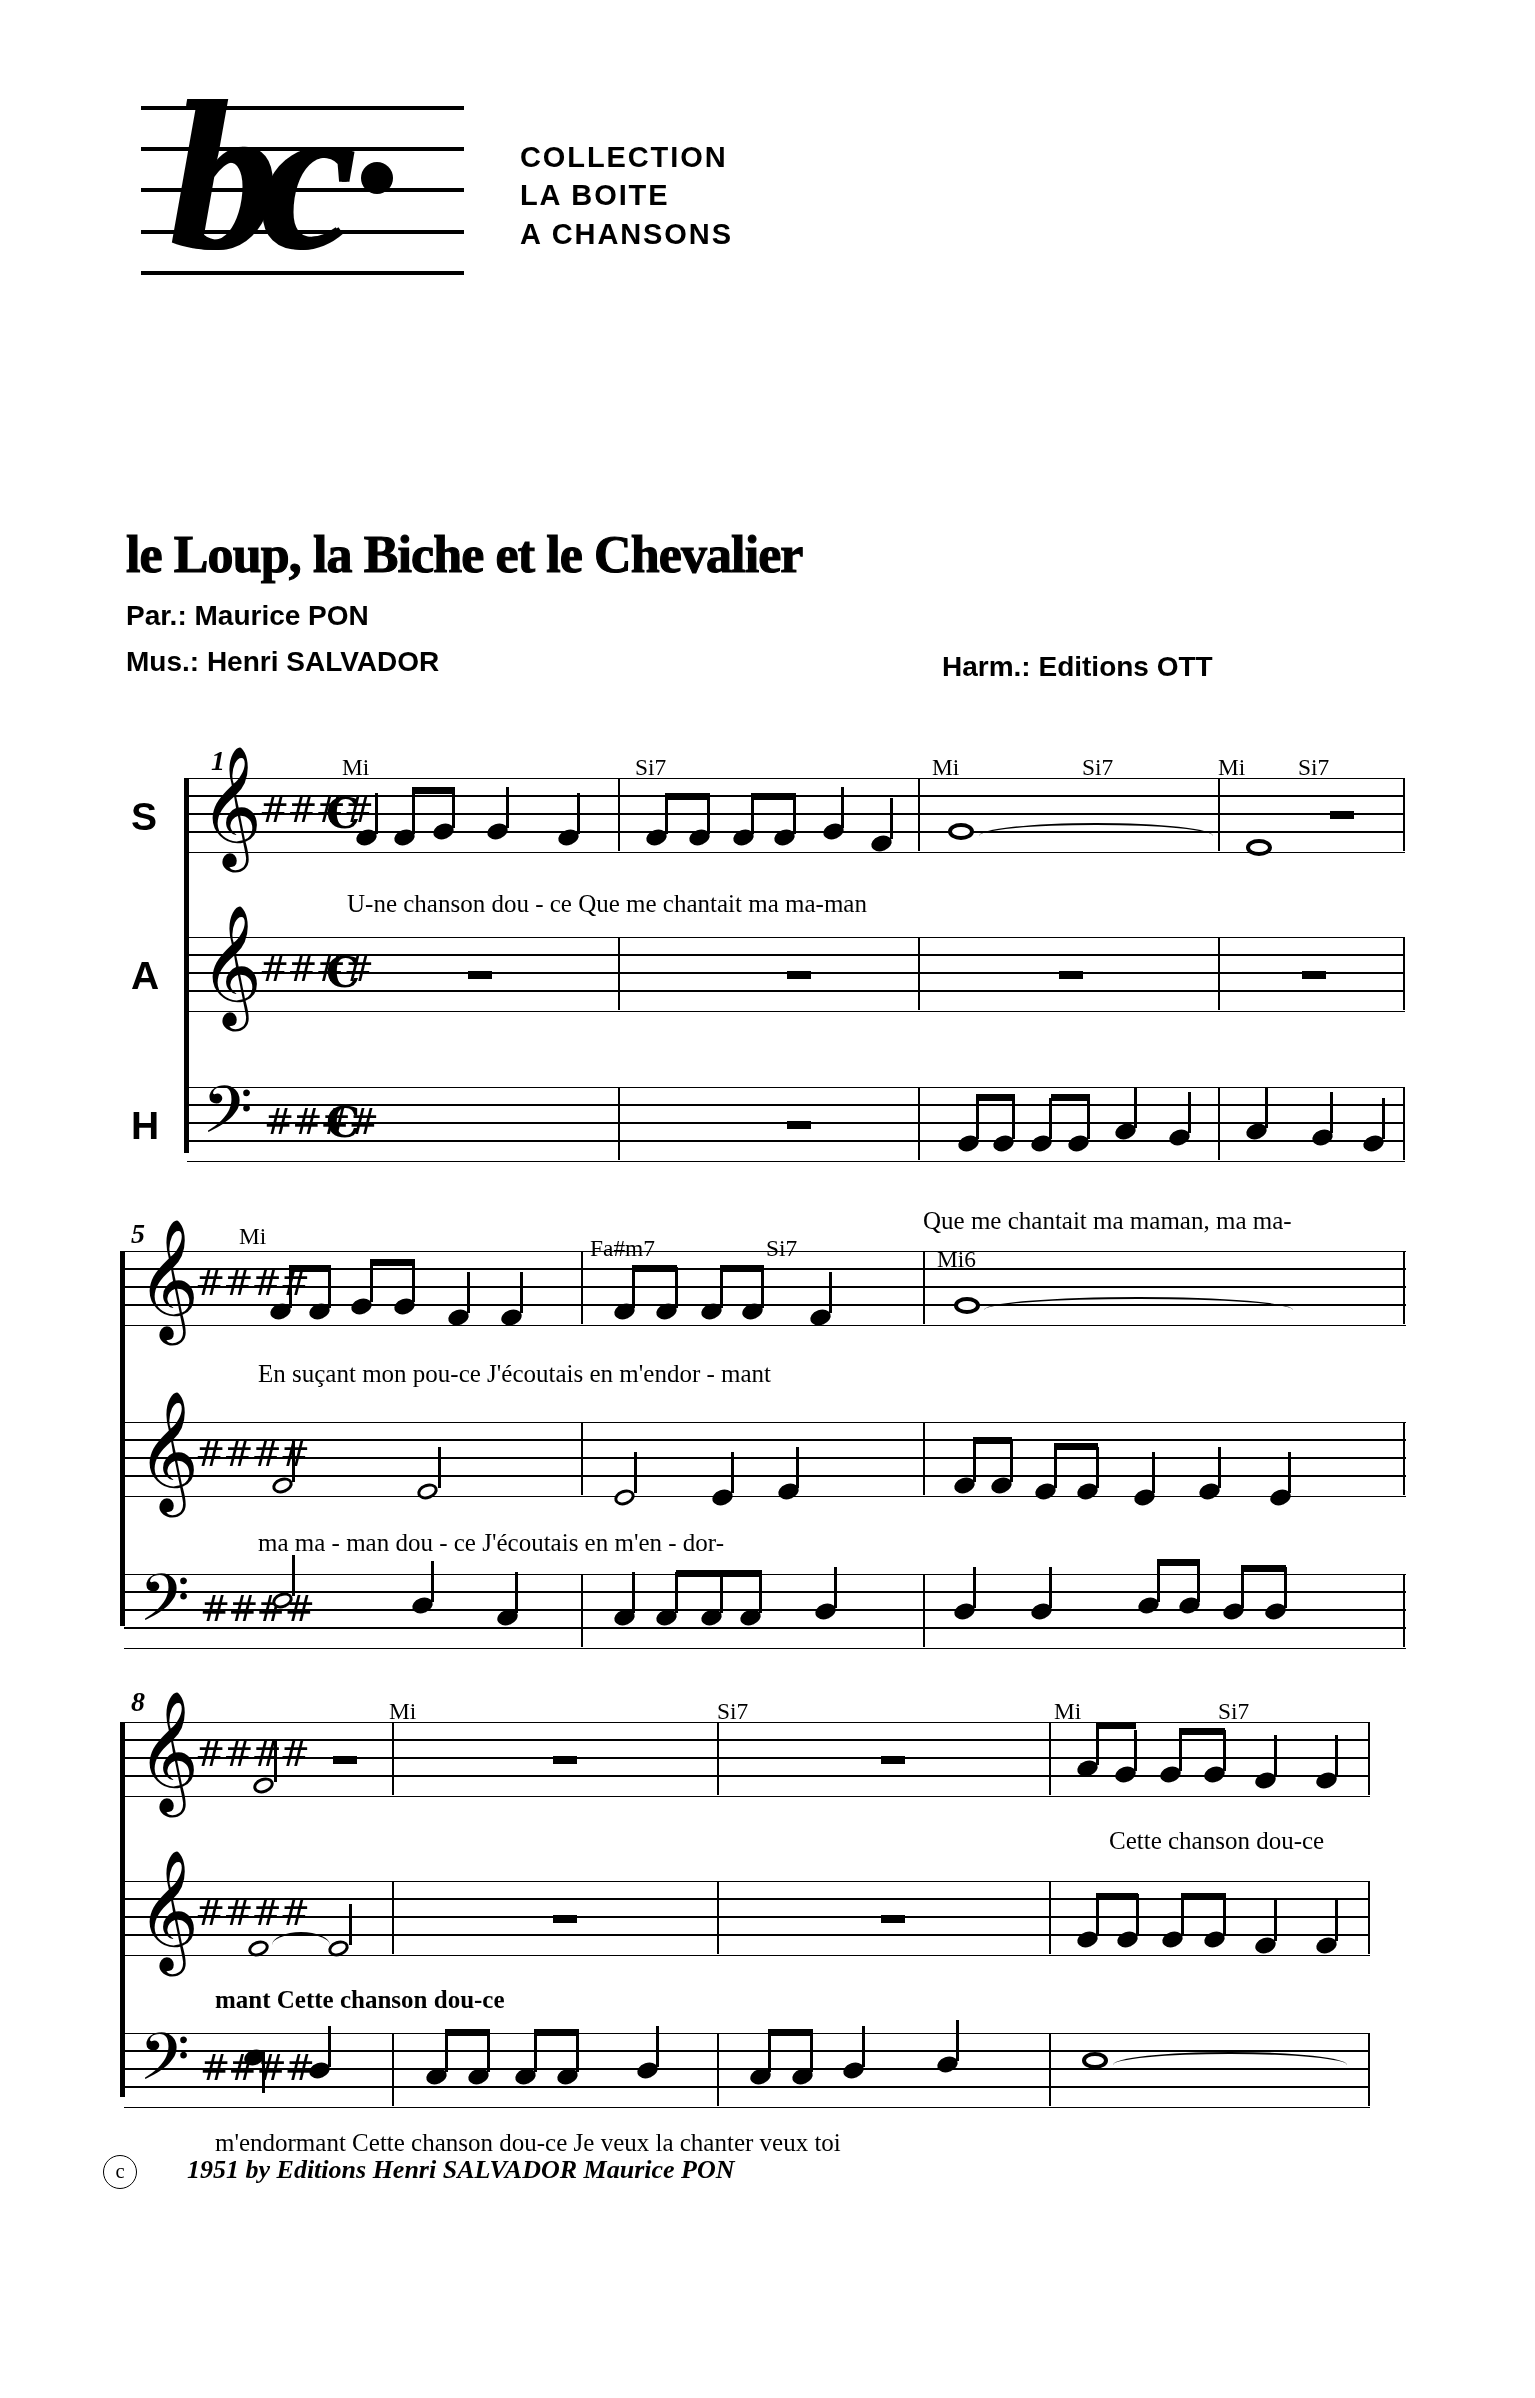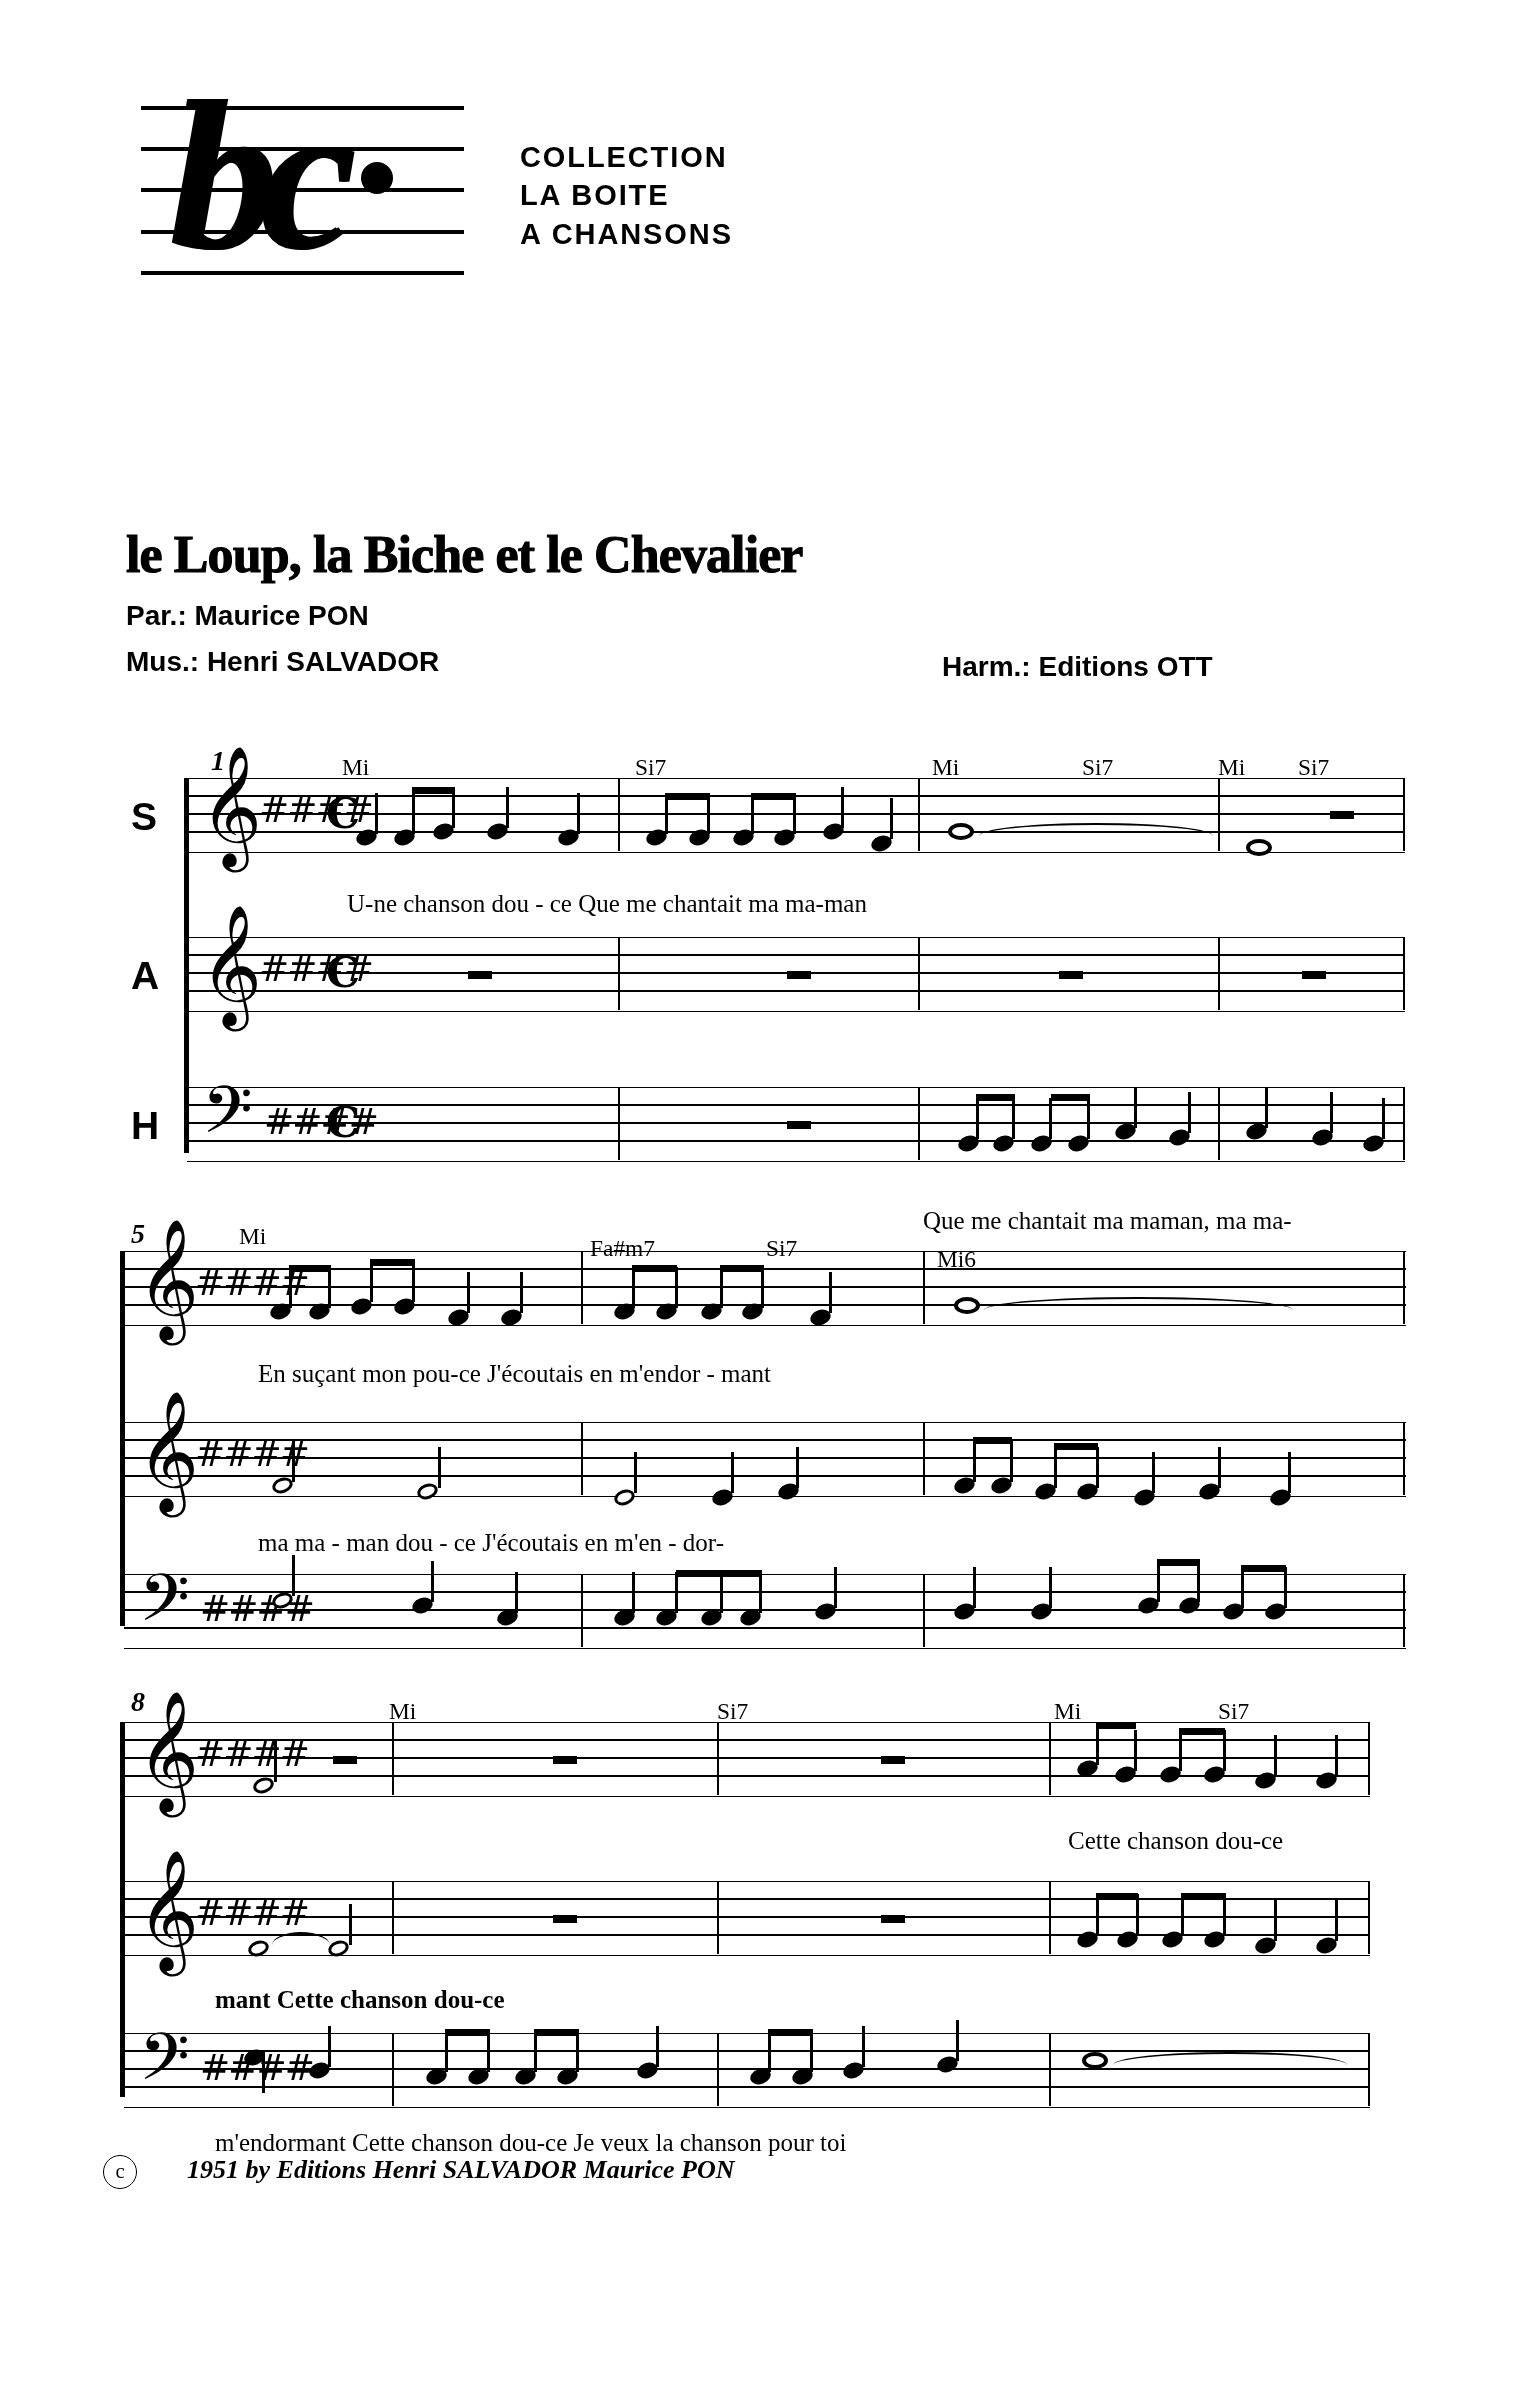--- a/index.html
+++ b/index.html
@@ -594,21 +594,21 @@
       <div class="stem" style="left:1179px; top:1730px; height:41px;"></div>
     <div class="nh" style="left:1204px; top:1767px;"></div>
       <div class="stem" style="left:1223px; top:1730px; height:41px;"></div>
     <div class="beam" style="left:1179px; top:1728px; width:46px;"></div>
     <div class="nh" style="left:1255px; top:1773px;"></div>
       <div class="stem" style="left:1274px; top:1735px; height:41px;"></div>
     <div class="nh" style="left:1316px; top:1773px;"></div>
       <div class="stem" style="left:1335px; top:1735px; height:41px;"></div>
     <div class="barline" style="left:1368px; top:1722px; height:73px;"></div>
 
-    <div class="lyric" style="left:1068px; top:1827px;">Cette chanson dou-ce</div>
+    <div class="lyric" style="left:1109px; top:1827px;">Cette chanson dou-ce</div>
 
     <div class="staff" style="left:124px; top:1881px; width:1246px; height:73px;">
       <div class="sl" style="top:16px"></div>
       <div class="sl" style="top:34px"></div>
       <div class="sl" style="top:52px"></div>
     </div>
     <div class="clef clef-g" style="left:137px; top:1858px;">𝄞</div>
     <div class="keysig" style="left:195px; top:1895px;">####</div>
 
     <div class="nh open" style="left:248px; top:1941px;"></div>
@@ -672,20 +672,20 @@
     <div class="beam" style="left:768px; top:2029px; width:45px;"></div>
     <div class="nh" style="left:843px; top:2063px;"></div>
       <div class="stem" style="left:862px; top:2026px; height:41px;"></div>
     <div class="nh" style="left:937px; top:2057px;"></div>
       <div class="stem" style="left:956px; top:2020px; height:41px;"></div>
     <div class="barline" style="left:1049px; top:2033px; height:73px;"></div>
     <div class="nh whole" style="left:1082px; top:2052px;"></div>
     <div class="tie" style="left:1113px; top:2052px; width:234px;"></div>
     <div class="barline" style="left:1368px; top:2033px; height:73px;"></div>
 
-    <div class="lyric" style="left:215px; top:2129px;">m'endormant   Cette chanson dou-ce    Je veux la chanson pour    toi</div>
+    <div class="lyric" style="left:215px; top:2129px;">m'endormant   Cette chanson dou-ce    Je veux la chanter veux    toi</div>
   </div>
 
   <div class="copyright-c">c</div>
   <div class="copyright-text">1951 by Editions Henri SALVADOR  Maurice PON</div>
 
 </div>
 
 
 </body></html>

